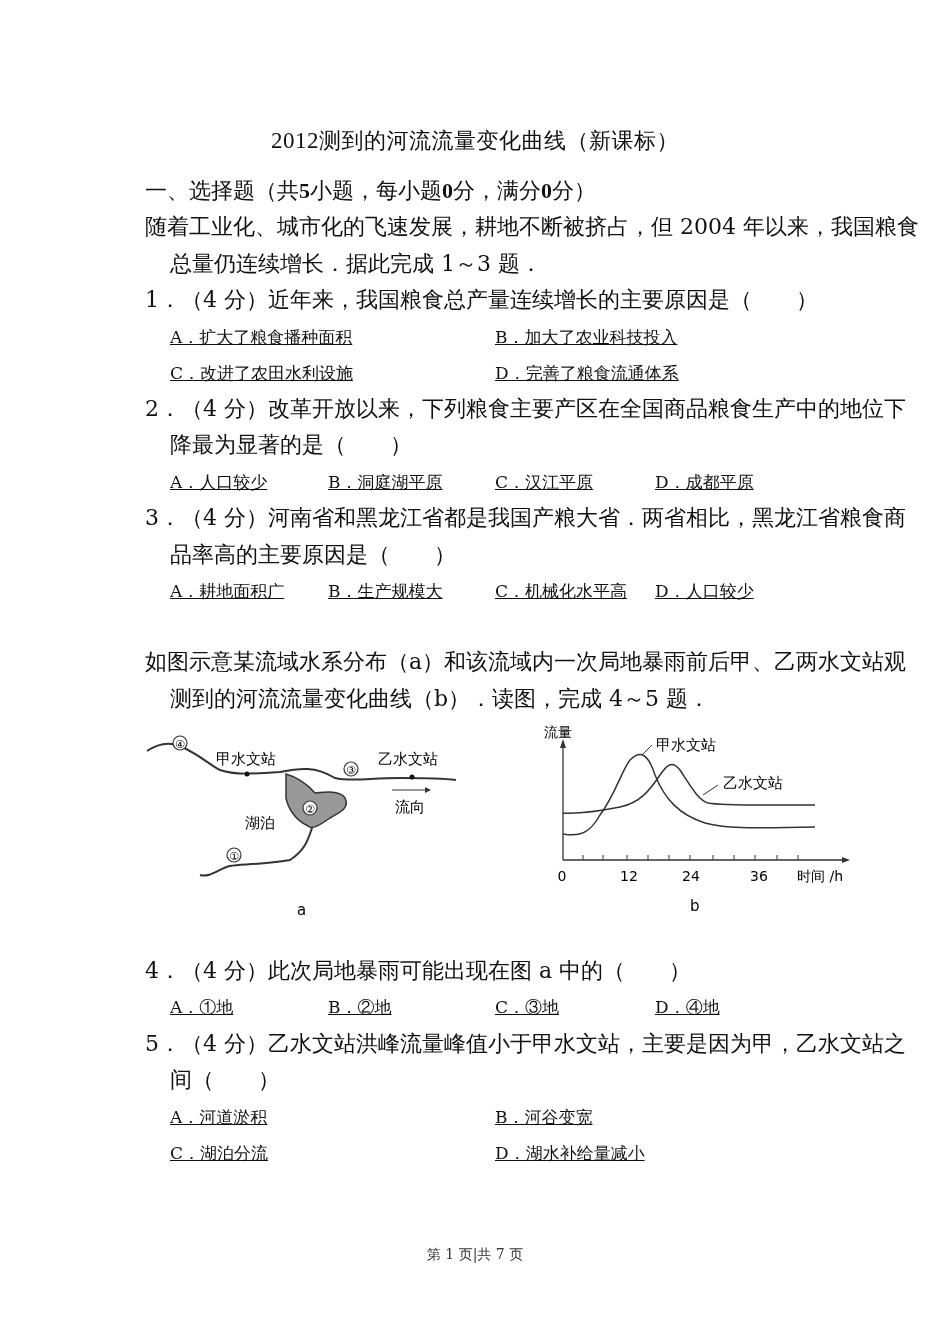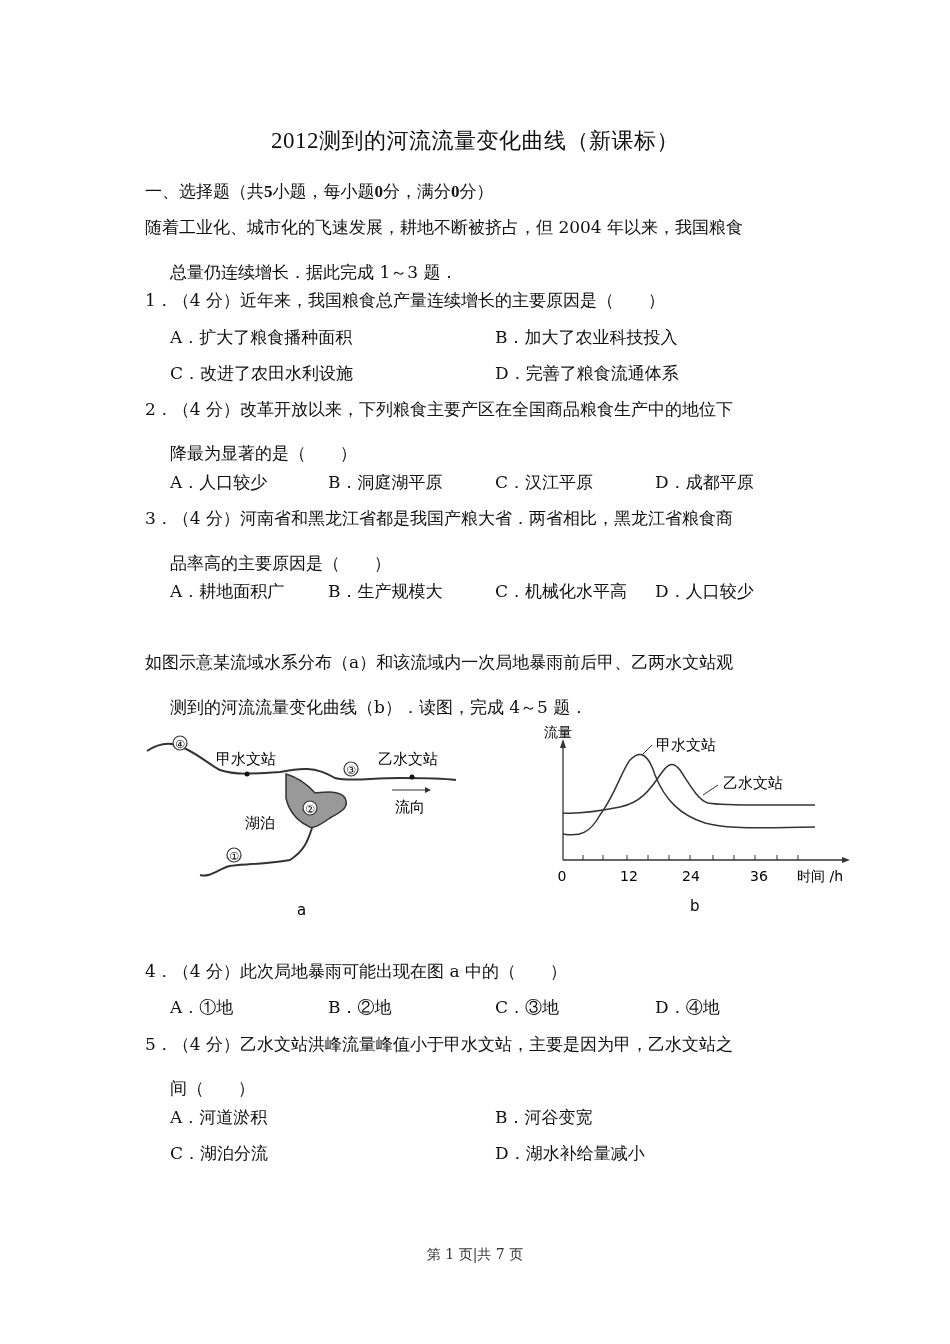--- a/index.html
+++ b/index.html
@@ -1,24 +1,24 @@
 <!DOCTYPE html>
 <html><head>
 <meta charset="utf-8">
 <style>
   html, body { margin:0; padding:0; background:#ffffff; }
   body { width:950px; height:1344px; position:relative; overflow:hidden;
          font-family:"DejaVu Serif","Liberation Serif",serif; color:#111; }
   .title { position:absolute; top:126px; left:0; width:950px; text-align:center;
            font-size:22px; letter-spacing:0.5px; }
   .title b { font-weight:normal; font-family:"Liberation Serif",serif; font-size:23px; }
-  .line { position:absolute; left:145px; font-size:17px; white-space:nowrap; line-height:20px; }
-  .indent { left:170px;margin-top:8px; }
+  .line { position:absolute; left:145px; font-size:22px; white-space:nowrap; line-height:20px; }
+  .indent { left:170px; }
   .bold { font-weight:bold; font-family:"Liberation Serif",serif; }
-  .opt { position:absolute; font-size:17px; white-space:nowrap; line-height:20px; }
+  .opt { position:absolute; font-size:17px; white-space:nowrap; line-height:20px;text-decoration:underline; }
   .figure { position:absolute; }
   .footer { position:absolute; top:1246px; left:0; width:950px; text-align:center; font-size:14px; color:#333; }
   svg text { font-family:"DejaVu Sans","Liberation Sans",sans-serif; }
 </style>
 </head>
 <body>
 
 <div class="title"><b>2012</b><span>测到的河流流量变化曲线（新课标）</span></div>
 
 <div class="line" style="top:181px"><span>一、选择题（共</span><span class="bold">5</span><span>小题，每小题</span><span class="bold">0</span><span>分，满分</span><span class="bold">0</span><span>分）</span></div>

